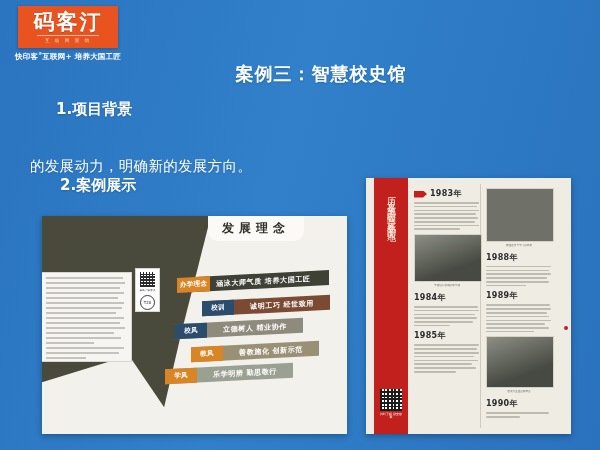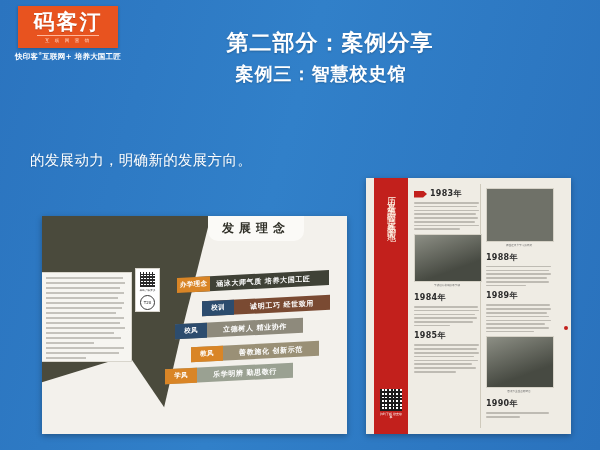--- a/index.html
+++ b/index.html
@@ -54,21 +54,21 @@
     position:absolute;color:#ffffff;font-size:15px;font-weight:bold;
     text-shadow:0 1px 2px rgba(0,0,0,.18);
   }
   #bg-head{left:56px;top:100px;}
   #demo-head{left:60px;top:176px;}
   .para{
     position:absolute;left:30px;top:124px;width:555px;
     color:#ffffff;font-size:14.5px;line-height:24px;letter-spacing:.3px;
     text-shadow:0 1px 2px rgba(0,0,0,.16);
   }
-  .para .l2{display:block;}
+  .para .l2{display:block;margin-top:6px;}
   .para-indent{display:inline-block;width:28px;}
   
   .photo-left{
     position:absolute;left:42px;top:216px;width:305px;height:218px;
     background:#ffffff;overflow:hidden;
     box-shadow:0 2px 6px rgba(0,0,0,.3);
   }
   .pl-dark{
     position:absolute;inset:0;background:#4a4a3c;
   }
@@ -187,29 +187,30 @@
 <div class="slide">
 
   <div class="logo-wrap">
     <div class="logo-box">
       <div class="logo-main">码客汀</div>
       <div class="logo-sub-in">互 联 网 营 销</div>
     </div>
     <div class="logo-tagline"><span>快印客</span><span class="reg">®</span><span>互联网+ 培养大国工匠</span></div>
   </div>
 
-  <div class="title-main">第二部分：案例分享</div>
   <div class="title-sub">案例三：智慧校史馆</div>
 
+  <div class="h-item" id="bg-head">1.项目背景</div>
 
   <div class="para">
     <span class="para-indent"></span>
     <span class="l2">的发展动力，明确新的发展方向。</span>
   </div>
 
+  <div class="h-item" id="demo-head">2.案例展示</div>
 
   <div class="photo-left">
     <div class="pl-dark"></div>
     <div class="pl-white-right"></div>
     <div class="pl-white-bot"></div>
 
     <div class="pl-tab" id="tab-linian">发展理念</div>
 
     <div class="pl-doc">
       <div class="ln" style="width:96%"></div>

